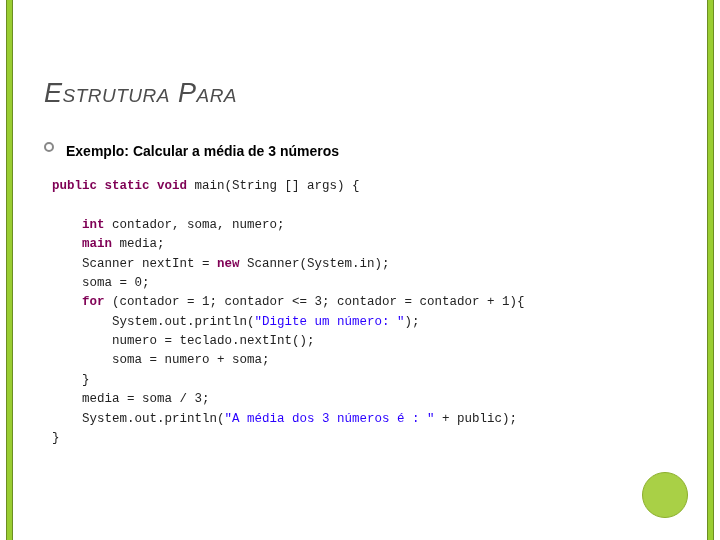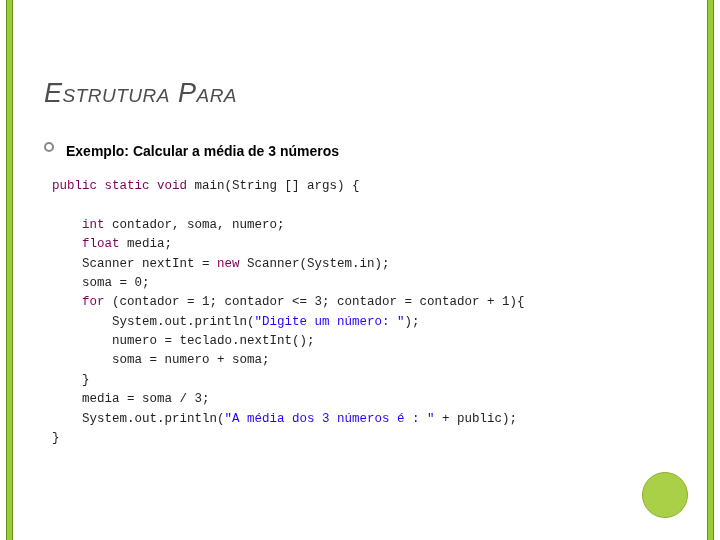--- a/index.html
+++ b/index.html
@@ -66,21 +66,21 @@
     margin-top: 8px;
   }
   .code-block {
     font-family: "Courier New", monospace;
     font-size: 12.5px;
     line-height: 1.55;
     color: #222;
     white-space: pre;
     margin-left: 8px;
   }
-  .kw { color: #7f0055; font-weight: normal; }
+  .kw { color: #7f0055; font-weight: bold; }
   .str { color: #2a00ff; }
   .decor-circle {
     position: absolute;
     right: 32px;
     bottom: 22px;
     width: 46px;
     height: 46px;
     border-radius: 50%;
     background: #a9d046;
     border: 1px solid #8caf2d;
@@ -96,21 +96,21 @@
   <h1 class="title">Estrutura Para</h1>
 
   <div class="subtitle-row">
     <span class="bullet"></span>
     <span class="subtitle">Exemplo: Calcular a média de 3 números</span>
   </div>
 
   <div class="code-block"><span class="kw">public</span> <span class="kw">static</span> <span class="kw">void</span><span> main(String [] args) {</span>
 <span></span>
     <span class="kw">int</span><span> contador, soma, numero;</span>
-    <span class="kw">float</span><span> media;</span>
+    <span class="kw">main</span><span> media;</span>
 <span>    Scanner nextInt = </span><span class="kw">new</span><span> Scanner(System.in);</span>
 <span>    soma = 0;</span>
     <span class="kw">for</span><span> (contador = 1; contador &lt;= 3; contador = contador + 1){</span>
 <span>        System.out.println(</span><span class="str">"Digite um número: "</span><span>);</span>
 <span>        numero = teclado.nextInt();</span>
 <span>        soma = numero + soma;</span>
 <span>    }</span>
 <span>    media = soma / 3;</span>
 <span>    System.out.println(</span><span class="str">"A média dos 3 números é : "</span><span> + public);</span>
 <span>}</span></div>

